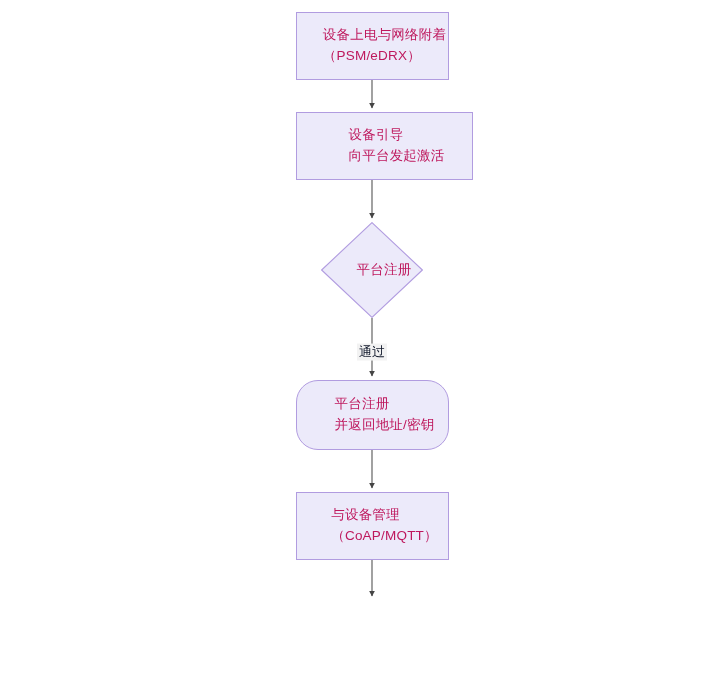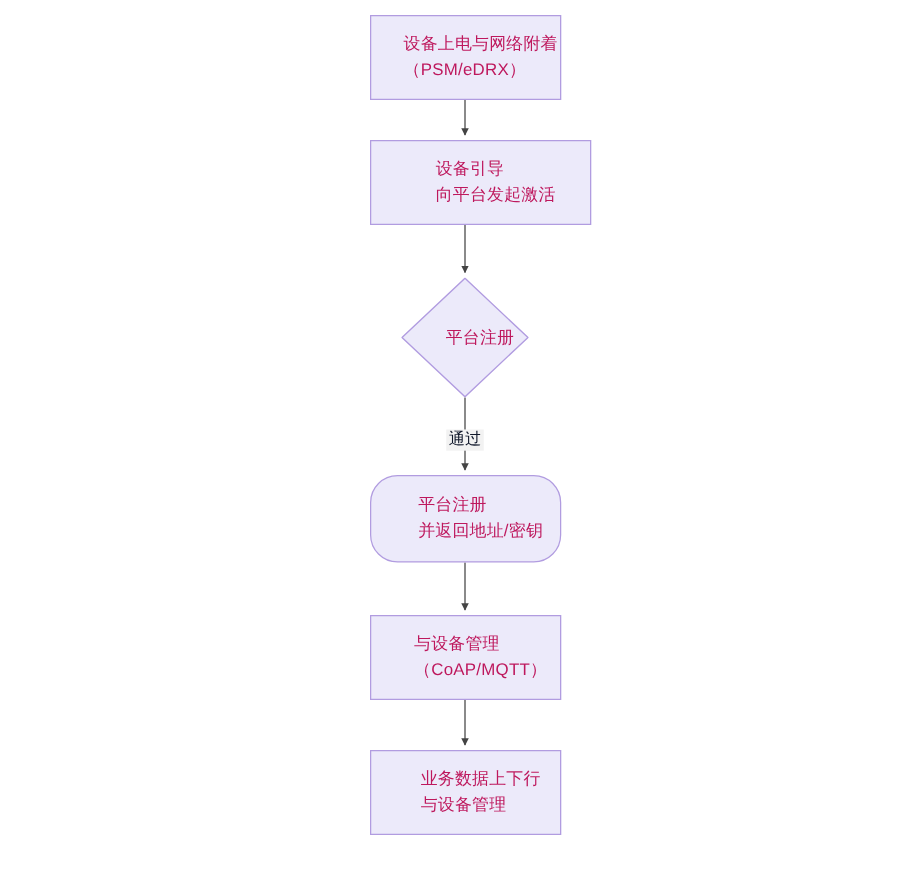--- a/index.html
+++ b/index.html
@@ -120,18 +120,14 @@
   <div class="node process" style="left:296px; top:380px; width:153px; height:70px;border-radius:22px;">
     <span class="node-text">平台注册
 并返回地址/密钥</span>
   </div>
 
   <div class="node process" style="left:296px; top:492px; width:153px; height:68px;">
     <span class="node-text">与设备管理
 （CoAP/MQTT）</span>
   </div>
 
-  <div class="node process" style="left:296px; top:600px; width:153px; height:68px;">
-    <span class="node-text">业务数据上下行
-与设备管理</span>
-  </div>
 
 </div>
 
 </body></html>

